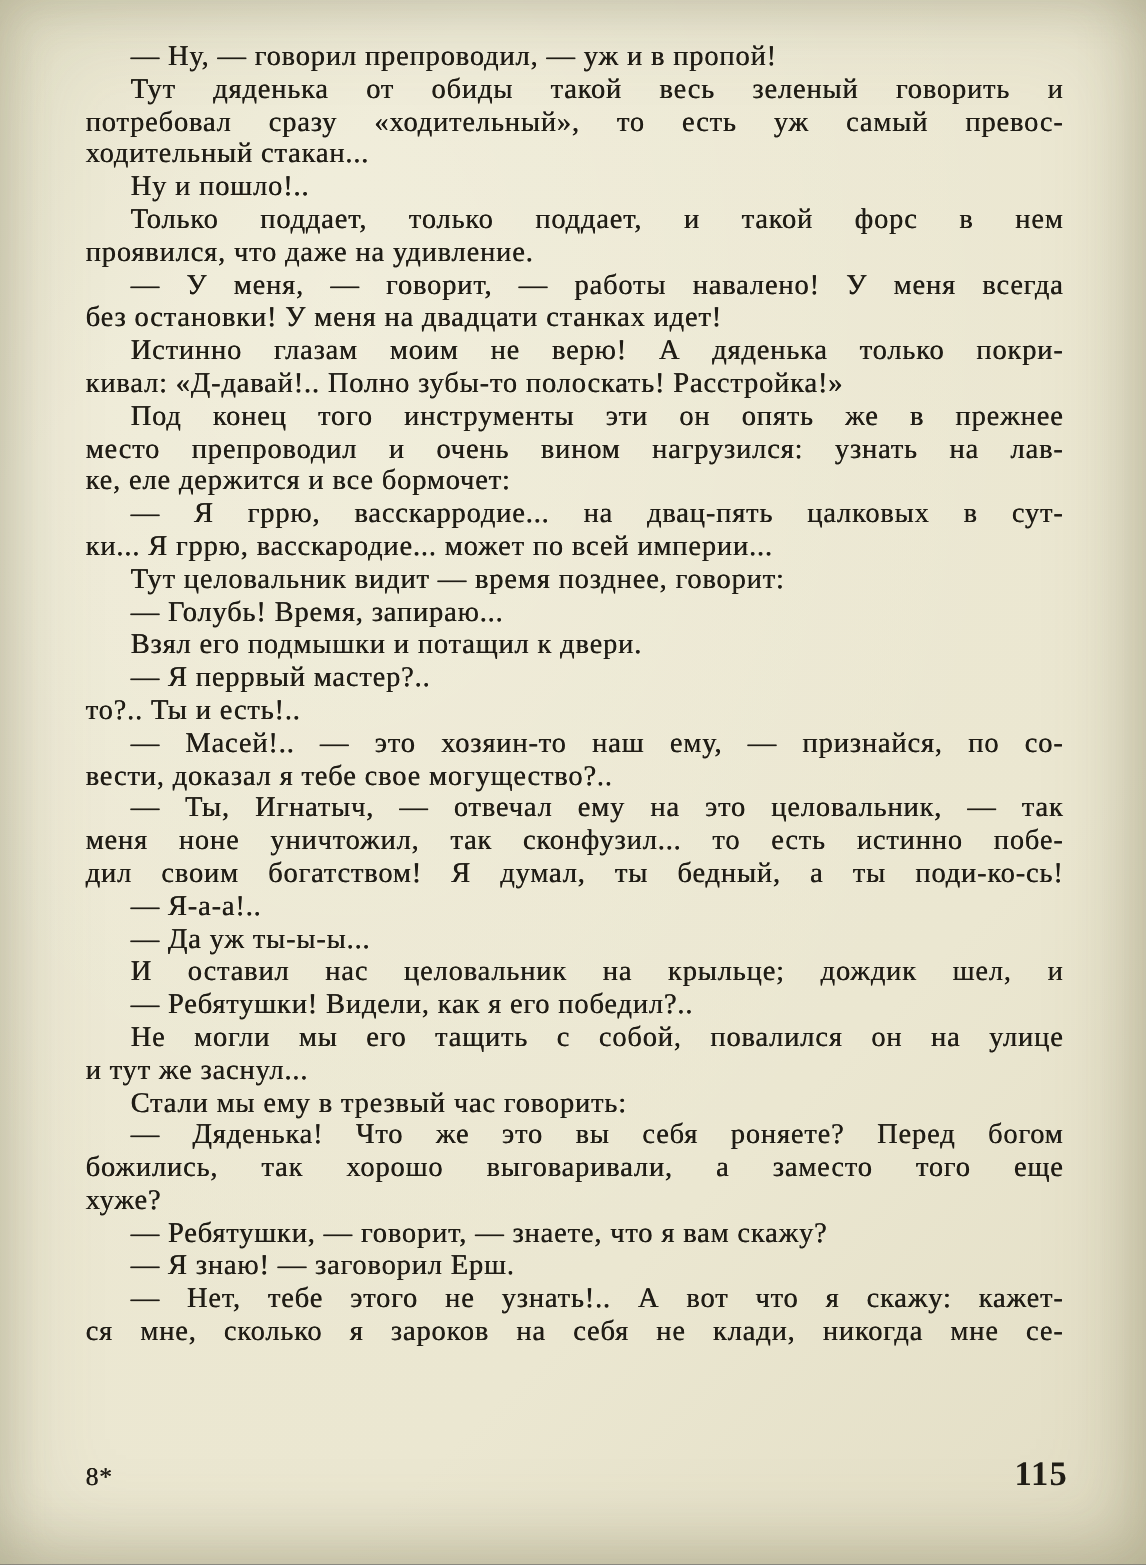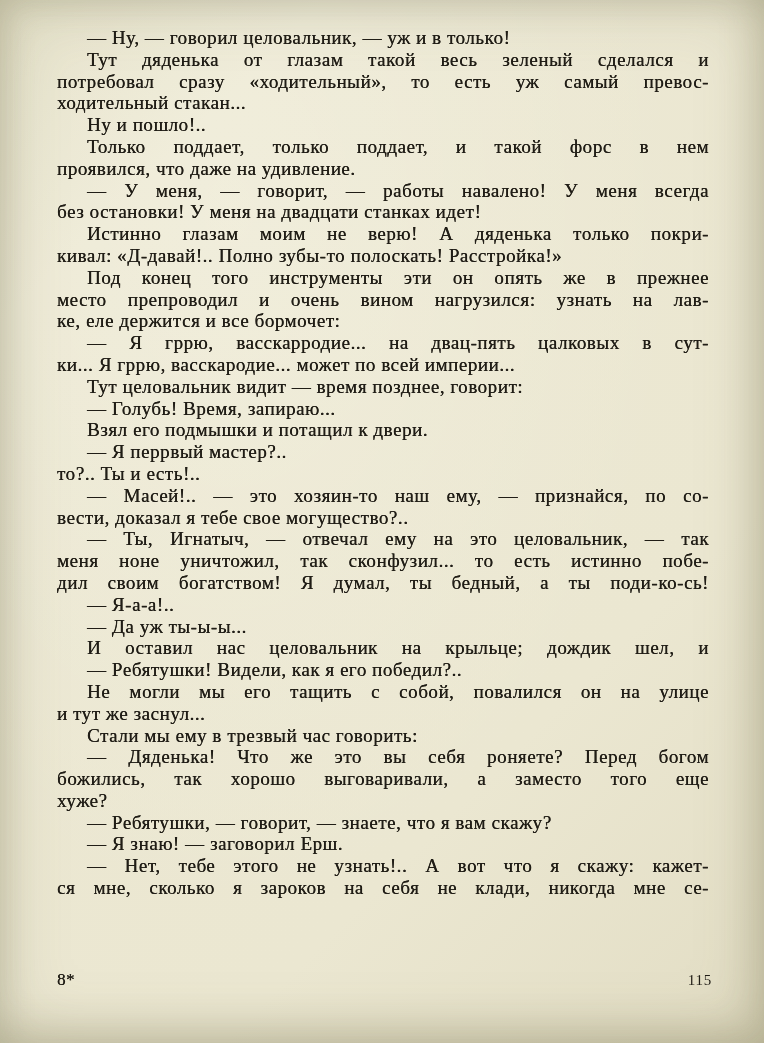--- a/index.html
+++ b/index.html
@@ -52,32 +52,32 @@
     display: flex;
     justify-content: space-between;
     align-items: baseline;
   }
   .sig {
     font-size: 17px;
     letter-spacing: 0.5px;
     text-shadow: 0.25px 0 0 currentColor;
   }
   .pagenum {
-    font-size: 15px;
-    font-weight: normal;
+    font-size: 23px;
+    font-weight: bold;
     letter-spacing: 0.8px;
   }
 </style>
 </head>
 <body>
 
 <div class="page">
   <div class="text-block">
-      <div class="line indent">— Ну, — говорил целовальник, — уж и в только!</div>
-      <div class="line indent j">Тут дяденька от глазам такой весь зеленый сделался и</div>
+      <div class="line indent">— Ну, — говорил препроводил, — уж и в пропой!</div>
+      <div class="line indent j">Тут дяденька от обиды такой весь зеленый говорить и</div>
       <div class="line j">потребовал сразу «ходительный», то есть уж самый превос-</div>
       <div class="line">ходительный стакан...</div>
       <div class="line indent">Ну и пошло!..</div>
       <div class="line indent j">Только поддает, только поддает, и такой форс в нем</div>
       <div class="line">проявился, что даже на удивление.</div>
       <div class="line indent j">— У меня, — говорит, — работы навалено! У меня всегда</div>
       <div class="line">без остановки! У меня на двадцати станках идет!</div>
       <div class="line indent j">Истинно глазам моим не верю! А дяденька только покри-</div>
       <div class="line">кивал: «Д-давай!.. Полно зубы-то полоскать! Расстройка!»</div>
       <div class="line indent j">Под конец того инструменты эти он опять же в прежнее</div>

